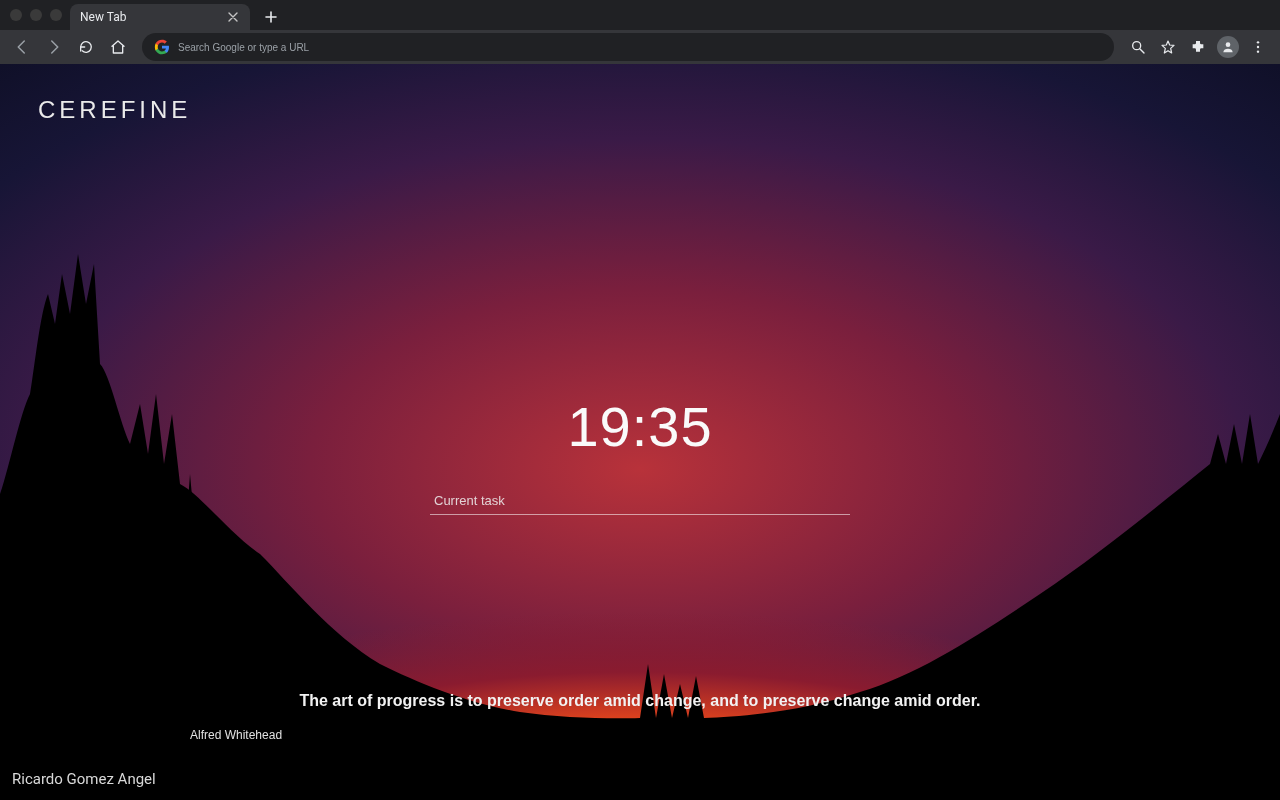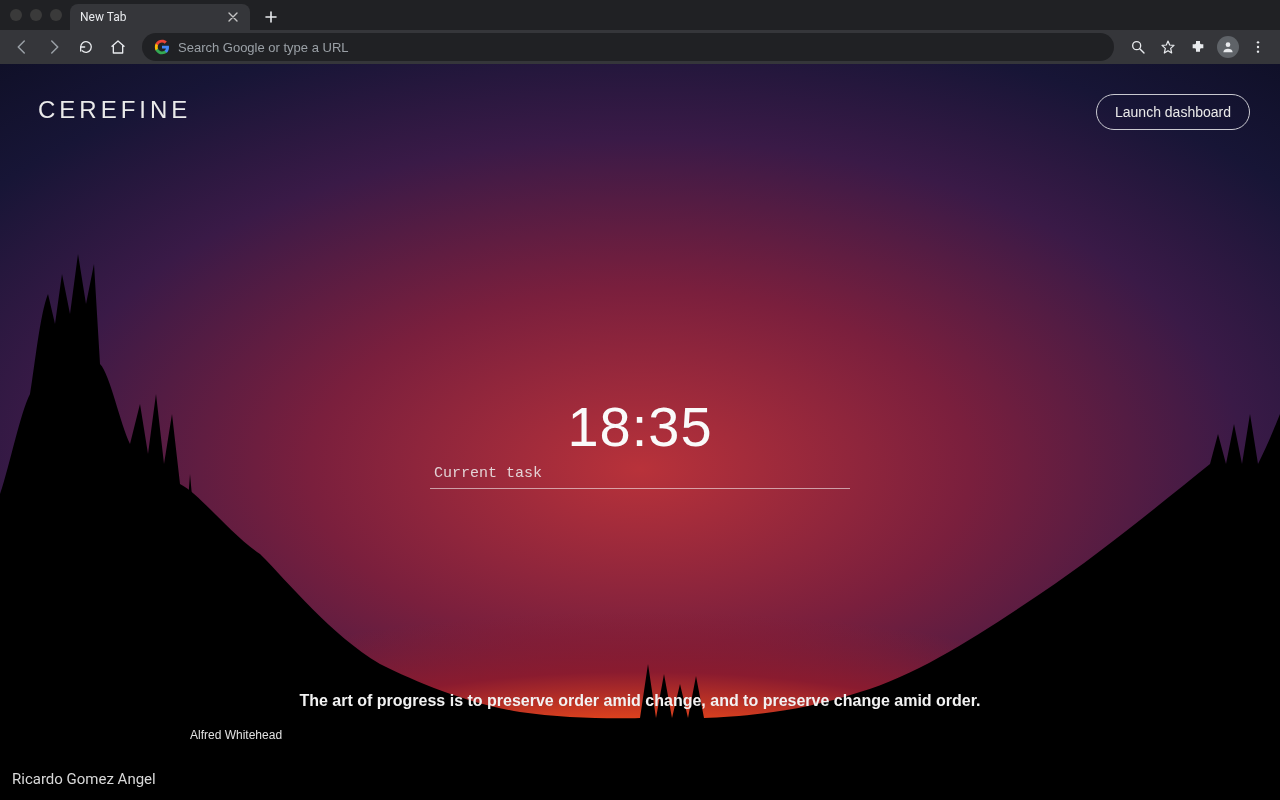--- a/index.html
+++ b/index.html
@@ -63,21 +63,21 @@
     background: #202124;
     border-radius: 14px;
     display: flex;
     align-items: center;
     padding: 0 12px;
     margin: 0 6px;
     gap: 8px;
   }
   .omnibox .g-icon { width:16px; height:16px; }
   .omnibox input {
-    flex:1; background:transparent; border:none; outline:none; color:#d946ef; font-size:13px;
+    flex:1; background:transparent; border:none; outline:none; color:#d946ef; font-size:10px;
   }
   .omnibox input::placeholder { color:#9aa0a6; }
   .tb-right { display:flex; align-items:center; gap:2px; }
   .avatar {
     width:22px; height:22px; border-radius:50%; background:#5f6368;
     display:flex; align-items:center; justify-content:center;
   }
 
   
   .page {
@@ -108,24 +108,25 @@
   }
   .center-block {
     position:absolute; top:330px; left:50%; transform:translateX(-50%);
     display:flex; flex-direction:column; align-items:center;
   }
   .clock {
     font-size:56px; font-weight:300; color:#fafafa; letter-spacing:1px;
     font-family: "Century Gothic", Futura, "Trebuchet MS", sans-serif;
   }
   .task-input {
+    margin-top:28px;
     width:420px;
     background:transparent; border:none; border-bottom:1px solid rgba(255,255,255,0.55);
-    outline:none; color:#f0f0f0; font-size:15px; padding:6px 4px;
-    font-family: Liberation Mono, monospace;
+    outline:none; color:#f0f0f0; font-size:13px; padding:6px 4px;
+    font-family: Liberation Sans, sans-serif;
   }
   .task-input::placeholder { color:rgba(240,240,240,0.85); }
 
   .quote-block {
     position:absolute; bottom:58px; left:50%; transform:translateX(-50%);
     text-align:center; color:#f2f2f2; width: 900px;
     font-family: "Century Gothic", Futura, "Trebuchet MS", sans-serif;
   }
   .quote-text { font-size:16px; font-weight:700; }
   .quote-author { font-size:12px; margin-top:18px; color:#e0e0e0; text-align:left; padding-right:60px;}
@@ -256,24 +257,23 @@
 
     <path fill="#000000" d="
       M110,736 L110,520
       L118,460 L124,520 L132,450 L138,520 L146,430 L152,520 L160,440 L168,520
       L176,420 L182,520 L190,410 L200,520
       L200,736 Z"></path>
   </svg>
 
   <div class="brand">CEREFINE</div>
 
-  <button class="launch-btn">Launch dashboard</button>
 
   <div class="center-block">
-    <div class="clock">18:35</div>
+    <div class="clock">19:35</div>
     <input class="task-input" type="text" placeholder="Current task" style="">
   </div>
 
   <div class="quote-block">
     <div class="quote-text">The art of progress is to preserve order amid change, and to preserve change amid order.</div>
     <div class="quote-author">Alfred Whitehead</div>
   </div>
 
   <div class="credit">Ricardo Gomez Angel</div>
 </div>

